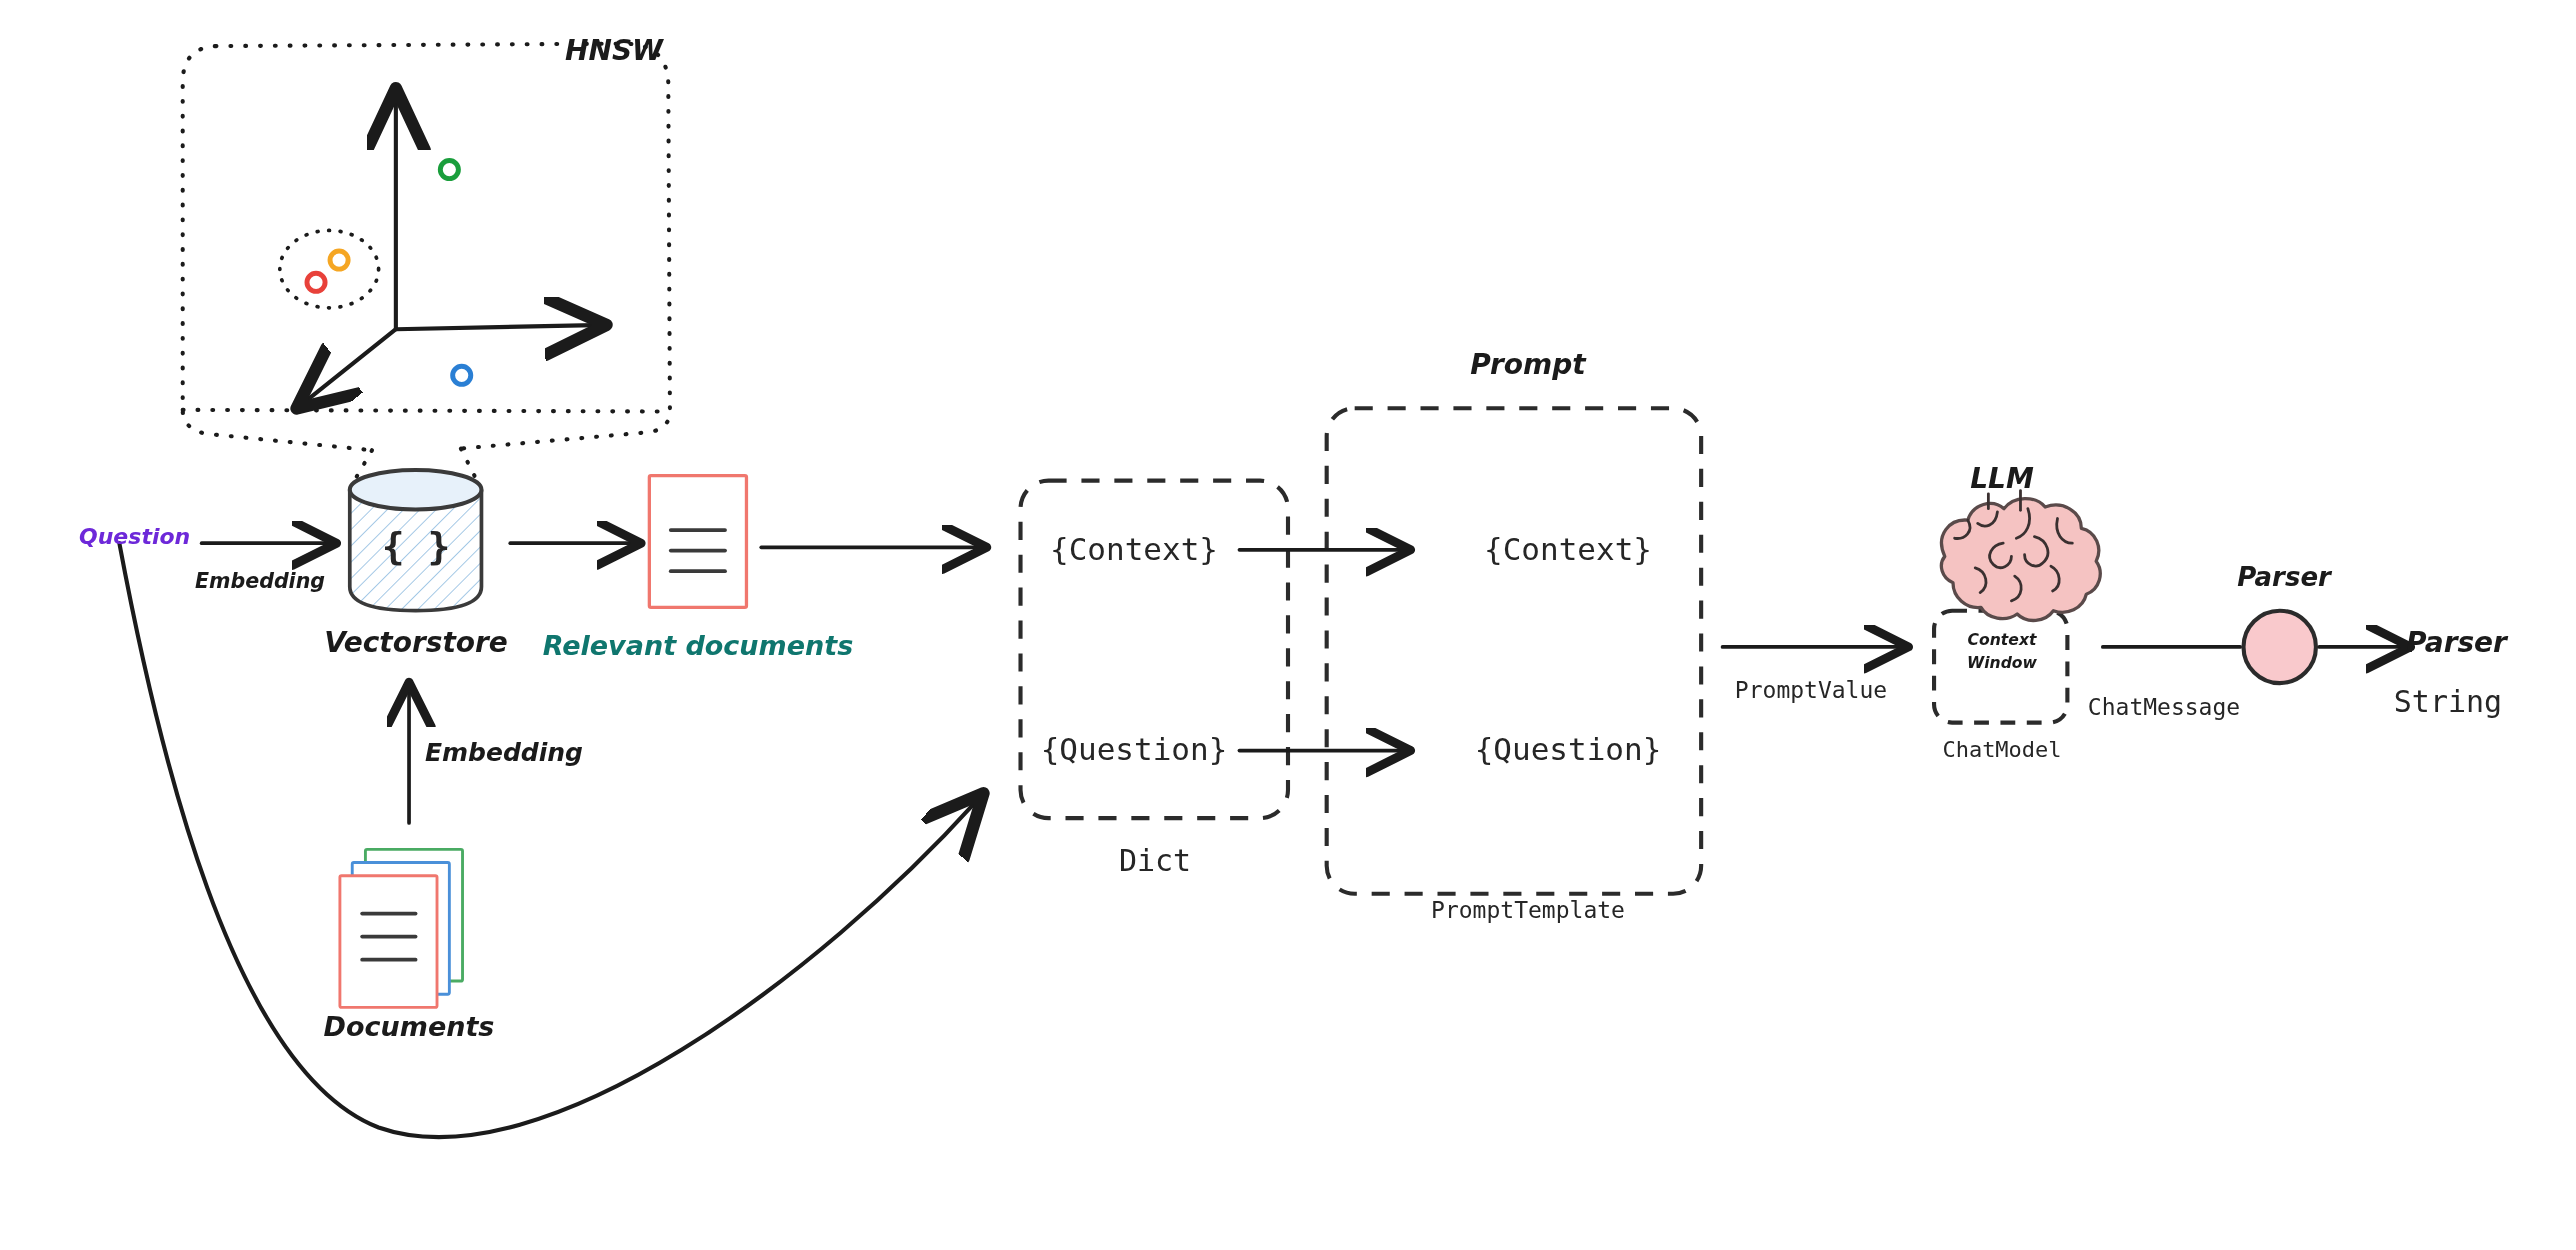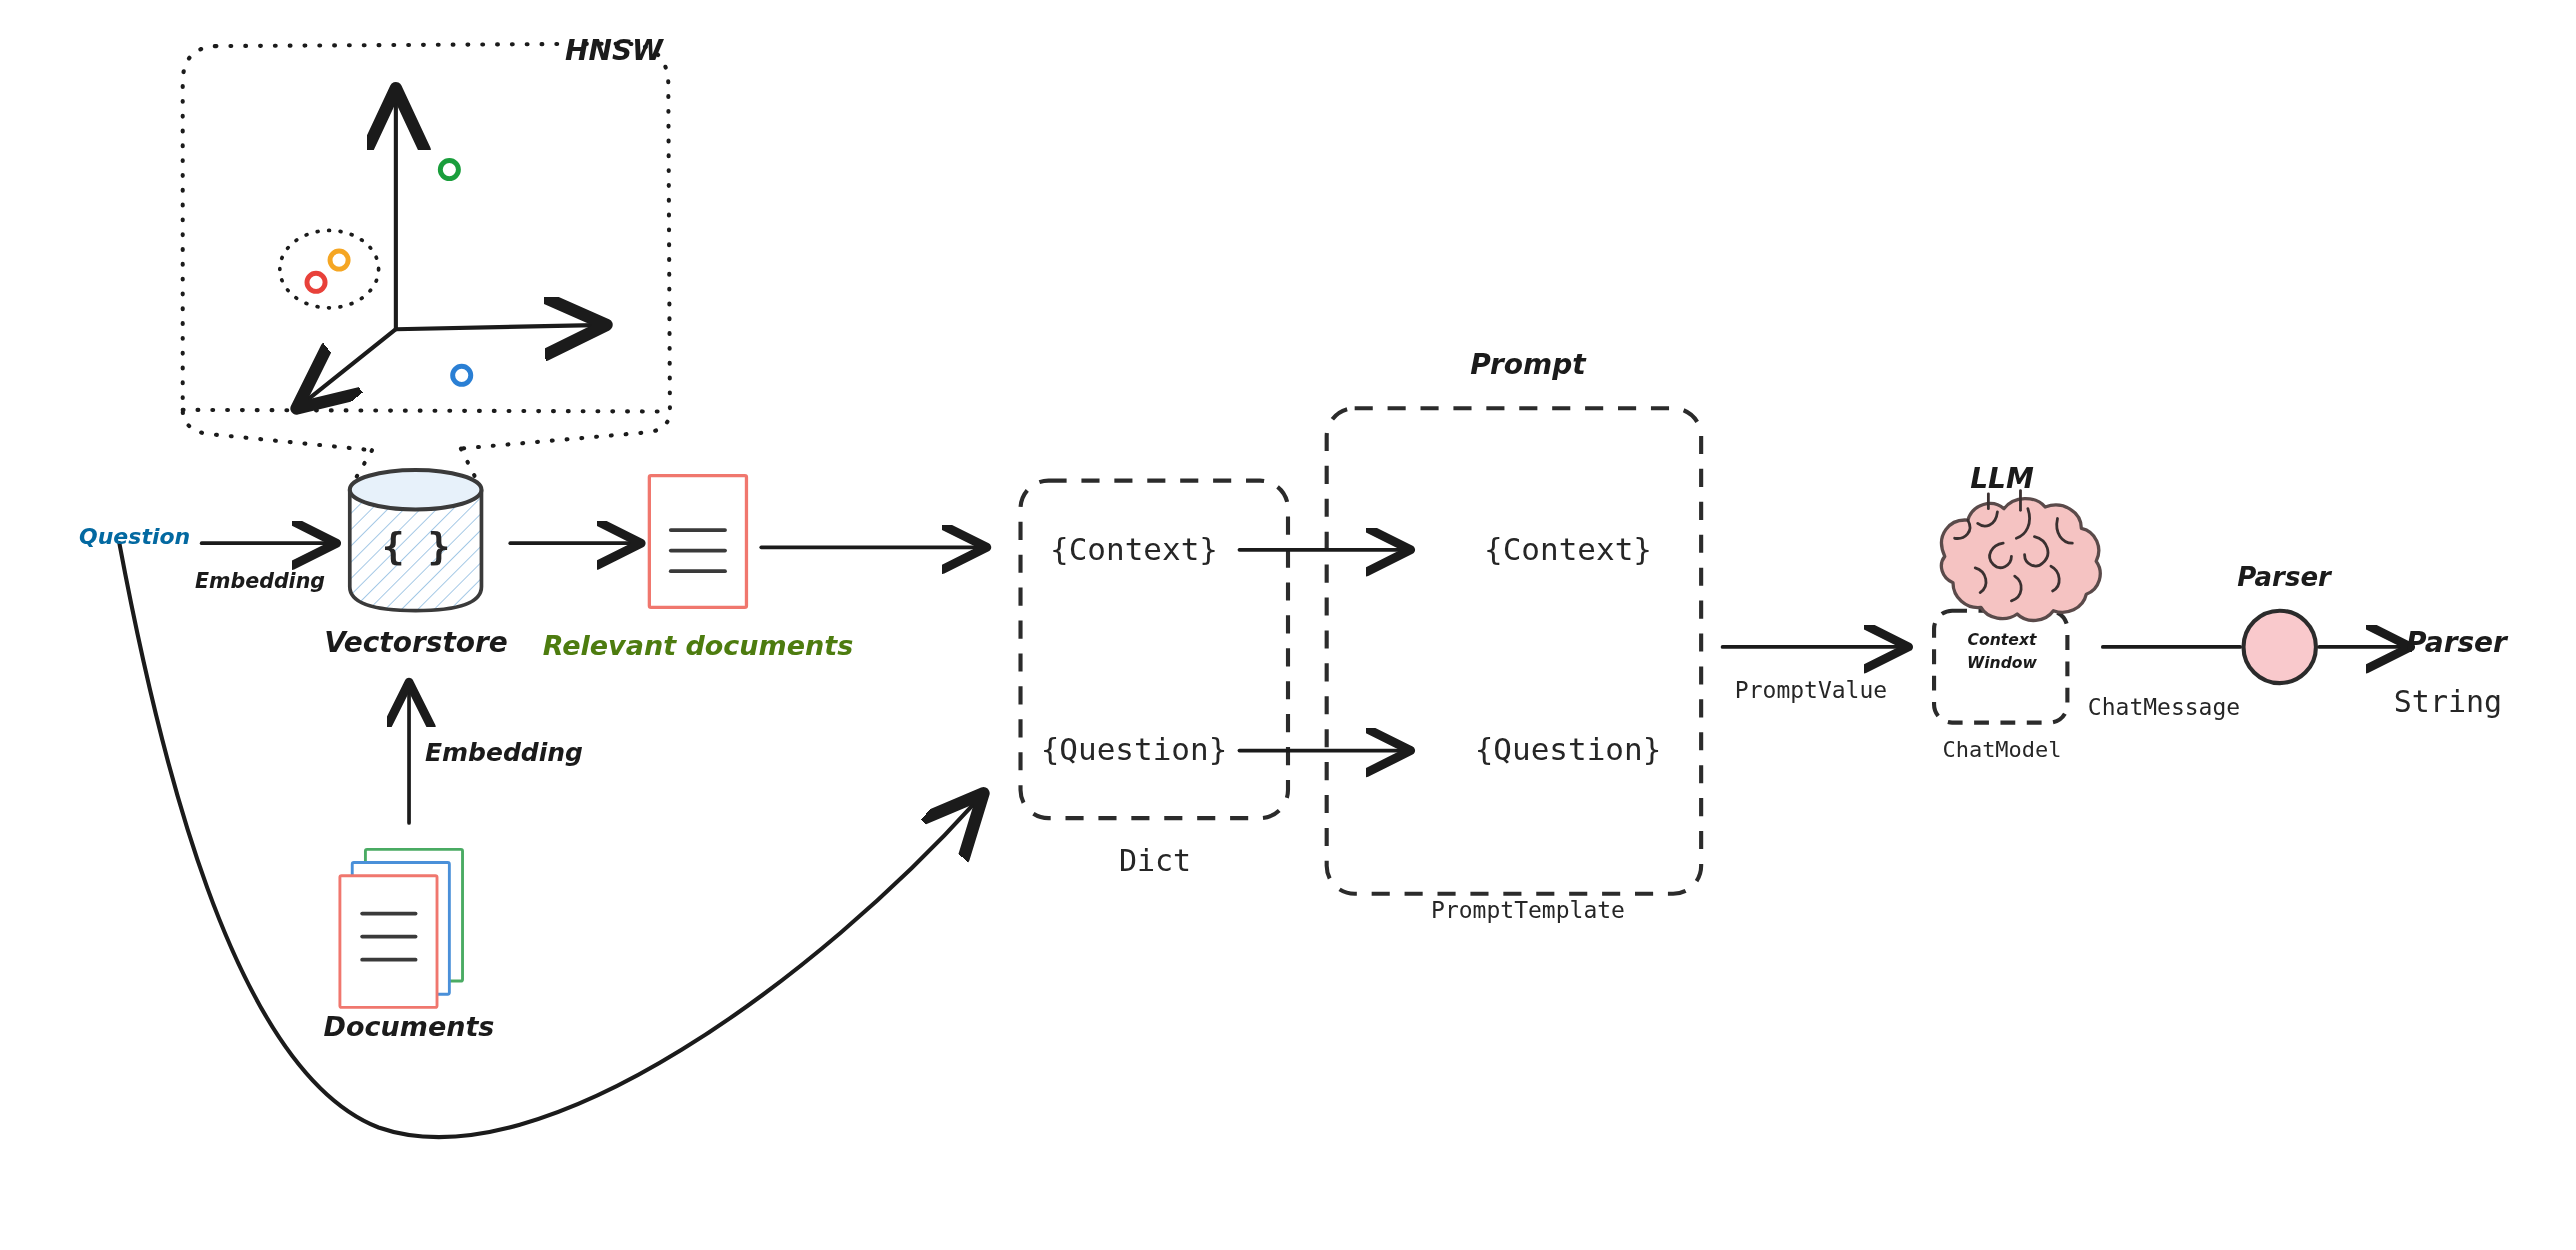--- a/index.html
+++ b/index.html
@@ -124,29 +124,29 @@
 
     <path d="M 2555,786 L 2722,786" fill="none" stroke="#1b1b1b" stroke-width="4.5" stroke-linecap="round"></path>
 
     <circle cx="2770" cy="786" r="44" fill="#f9c9cc" stroke="#2b2b2b" stroke-width="5"></circle>
 
     <path d="M 2818,786 L 2920,786" fill="none" stroke="#1b1b1b" stroke-width="4.5" stroke-linecap="round" marker-end="url(#ah)"></path>
   </svg>
 
   <div class="lbl hand ctr" style="left:614px;top:35px;font-size:28px;">HNSW</div>
 
-  <div class="lbl hand" style="left:79px;top:524px;font-size:22px;color:#0369a1;">Question</div>
+  <div class="lbl hand" style="left:79px;top:524px;font-size:22px;color:#6d28d9;">Question</div>
 
   <div class="lbl hand ctr" style="left:260px;top:570px;font-size:20.6px;">Embedding</div>
 
   <div class="lbl mono ctr" style="left:416px;top:525px;font-size:38px;font-weight:700;">{ }</div>
 
   <div class="lbl hand ctr" style="left:416px;top:627px;font-size:28px;">Vectorstore</div>
 
-  <div class="lbl hand ctr" style="left:698px;top:630px;font-size:27px;color:#4d7c0f;">Relevant documents</div>
+  <div class="lbl hand ctr" style="left:698px;top:630px;font-size:27px;color:#0f766e;">Relevant documents</div>
 
   <div class="lbl hand ctr" style="left:504px;top:739px;font-size:25px;">Embedding</div>
 
   <div class="lbl hand ctr" style="left:409px;top:1011px;font-size:27px;text-align:center;">Documents</div>
 
   <div class="lbl mono ctr" style="left:1134px;top:532px;font-size:31px;">{Context}</div>
   <div class="lbl mono ctr" style="left:1134px;top:732px;font-size:31px;">{Question}</div>
   <div class="lbl mono ctr" style="left:1155px;top:844px;font-size:30px;">Dict</div>
 
   <div class="lbl hand ctr" style="left:1528px;top:349px;font-size:28px;">Prompt</div>

